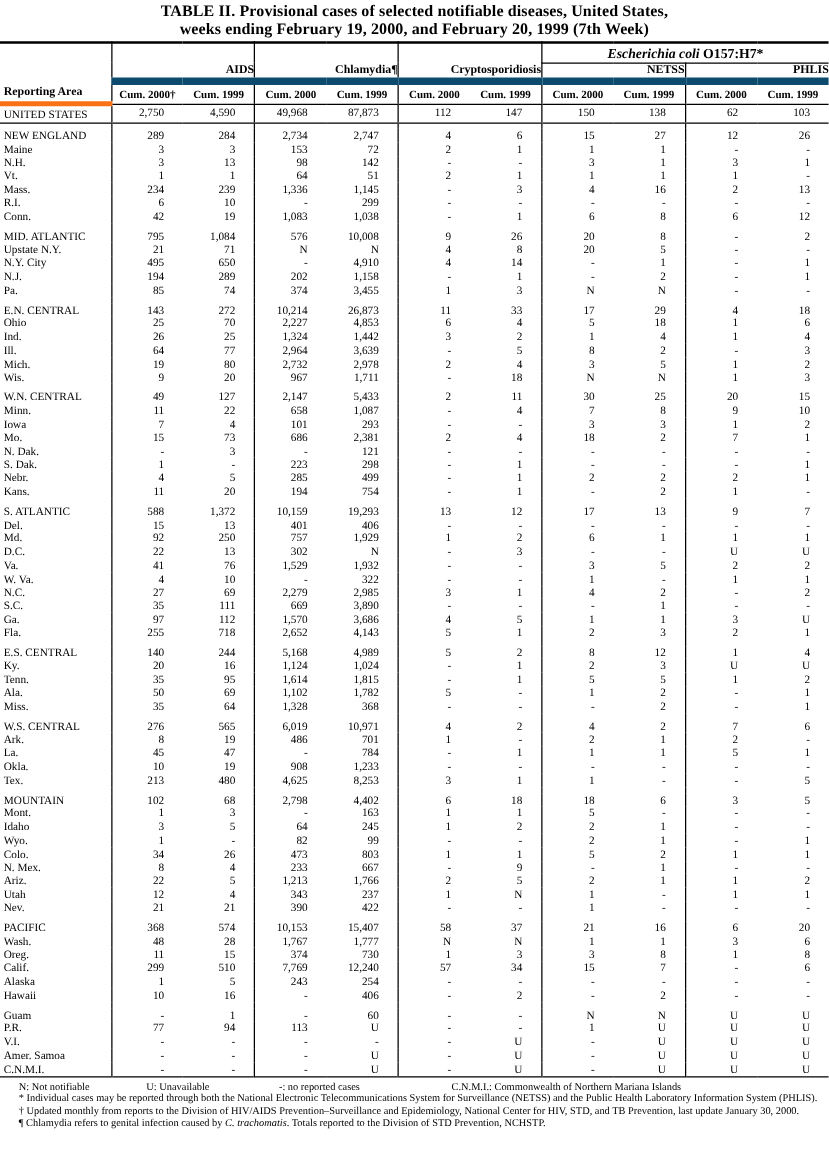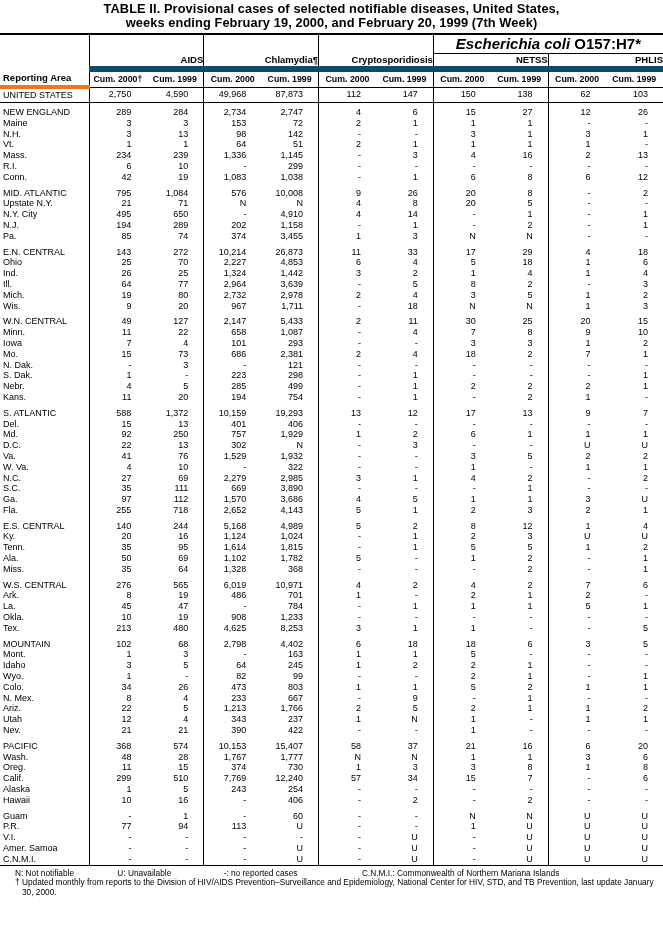--- a/index.html
+++ b/index.html
@@ -1,34 +1,34 @@
 <!DOCTYPE html>
 <html><head>
 <meta charset="utf-8">
 <style>
   * { box-sizing: border-box; }
   html, body { margin: 0; padding: 0; background: #fff; }
   body {
     width: 663px; height: 927px; overflow: hidden;
     font-family: "Liberation Sans", sans-serif; color: #000;
   }
-  .page { width: 663px; }
+  .page { width: 663px; font-family: Liberation Serif, serif; }
   .title { padding-top: 2px; text-align: center; font-weight: bold;
     font-size: 12.8px; line-height: 14px; letter-spacing: 0.1px; }
   table { width: 663px; border-collapse: collapse; table-layout: fixed;
     margin-top: 3px; border-top: 2px solid #000; border-bottom: 1px solid #000; }
   col.c-area { width: 89px; }
   col.c-num { width: 57.4px; }
   th { font-weight: bold; padding: 0; }
   .gb { border-left: 1px solid #000; }
   .th-area { text-align: left; font-size: 9.5px; vertical-align: bottom;
     padding: 0 0 2px 3px; border-bottom: 4px solid #f97316; }
   .th-blank { height: 16px; }
   .th-ecoli { height: 16px; text-align: center; vertical-align: bottom;
-    font-size: 15px; padding-bottom: 1px; border-bottom: 1px solid #000; margin-left: 38px; }
+    font-size: 11px; padding-bottom: 1px; border-bottom: 1px solid #000; margin-left: 38px; }
   .th-group { height: 15px; text-align: right; vertical-align: bottom;
     font-size: 9.5px; padding-bottom: 1px; border-bottom: 6px solid #0c4a6e; }
   .th-cum { height: 18px; text-align: center; vertical-align: middle;
     font-size: 8.8px; border-bottom: 1px solid #000; margin-left: 12px; }
   tbody td { font-size: 9px; height: 10.8px; line-height: 10.8px;
     padding: 0; white-space: nowrap; overflow: hidden; }
   tbody td.area { text-align: left; padding-left: 3px; }
   tbody td.num { text-align: right; padding-right: 15px; }
   tr.us td { height: 15px; border-bottom: 1px solid #000; vertical-align: middle; }
   tr.gap td { height: 5px; }
@@ -1097,16 +1097,18 @@
       </tbody>
   </table>
 
   <div class="footnotes">
     <div class="legend">
       <span class="l0">N: Not notifiable</span>
       <span class="l1">U: Unavailable</span>
       <span class="l2">-: no reported cases</span>
       <span class="l3">C.N.M.I.: Commonwealth of Northern Mariana Islands</span>
     </div>
+    <div class="fn">* Individual cases may be reported through both the National Electronic Telecommunications System for Surveillance (NETSS) and the Public Health Laboratory Information System (PHLIS).</div>
     <div class="fn">† Updated monthly from reports to the Division of HIV/AIDS Prevention–Surveillance and Epidemiology, National Center for HIV, STD, and TB Prevention, last update January 30, 2000.</div>
+    <div class="fn"><span>¶ Chlamydia refers to genital infection caused by </span><i>C. trachomatis</i><span>. Totals reported to the Division of STD Prevention, NCHSTP.</span></div>
   </div>
 
 </div>
 
 </body></html>

